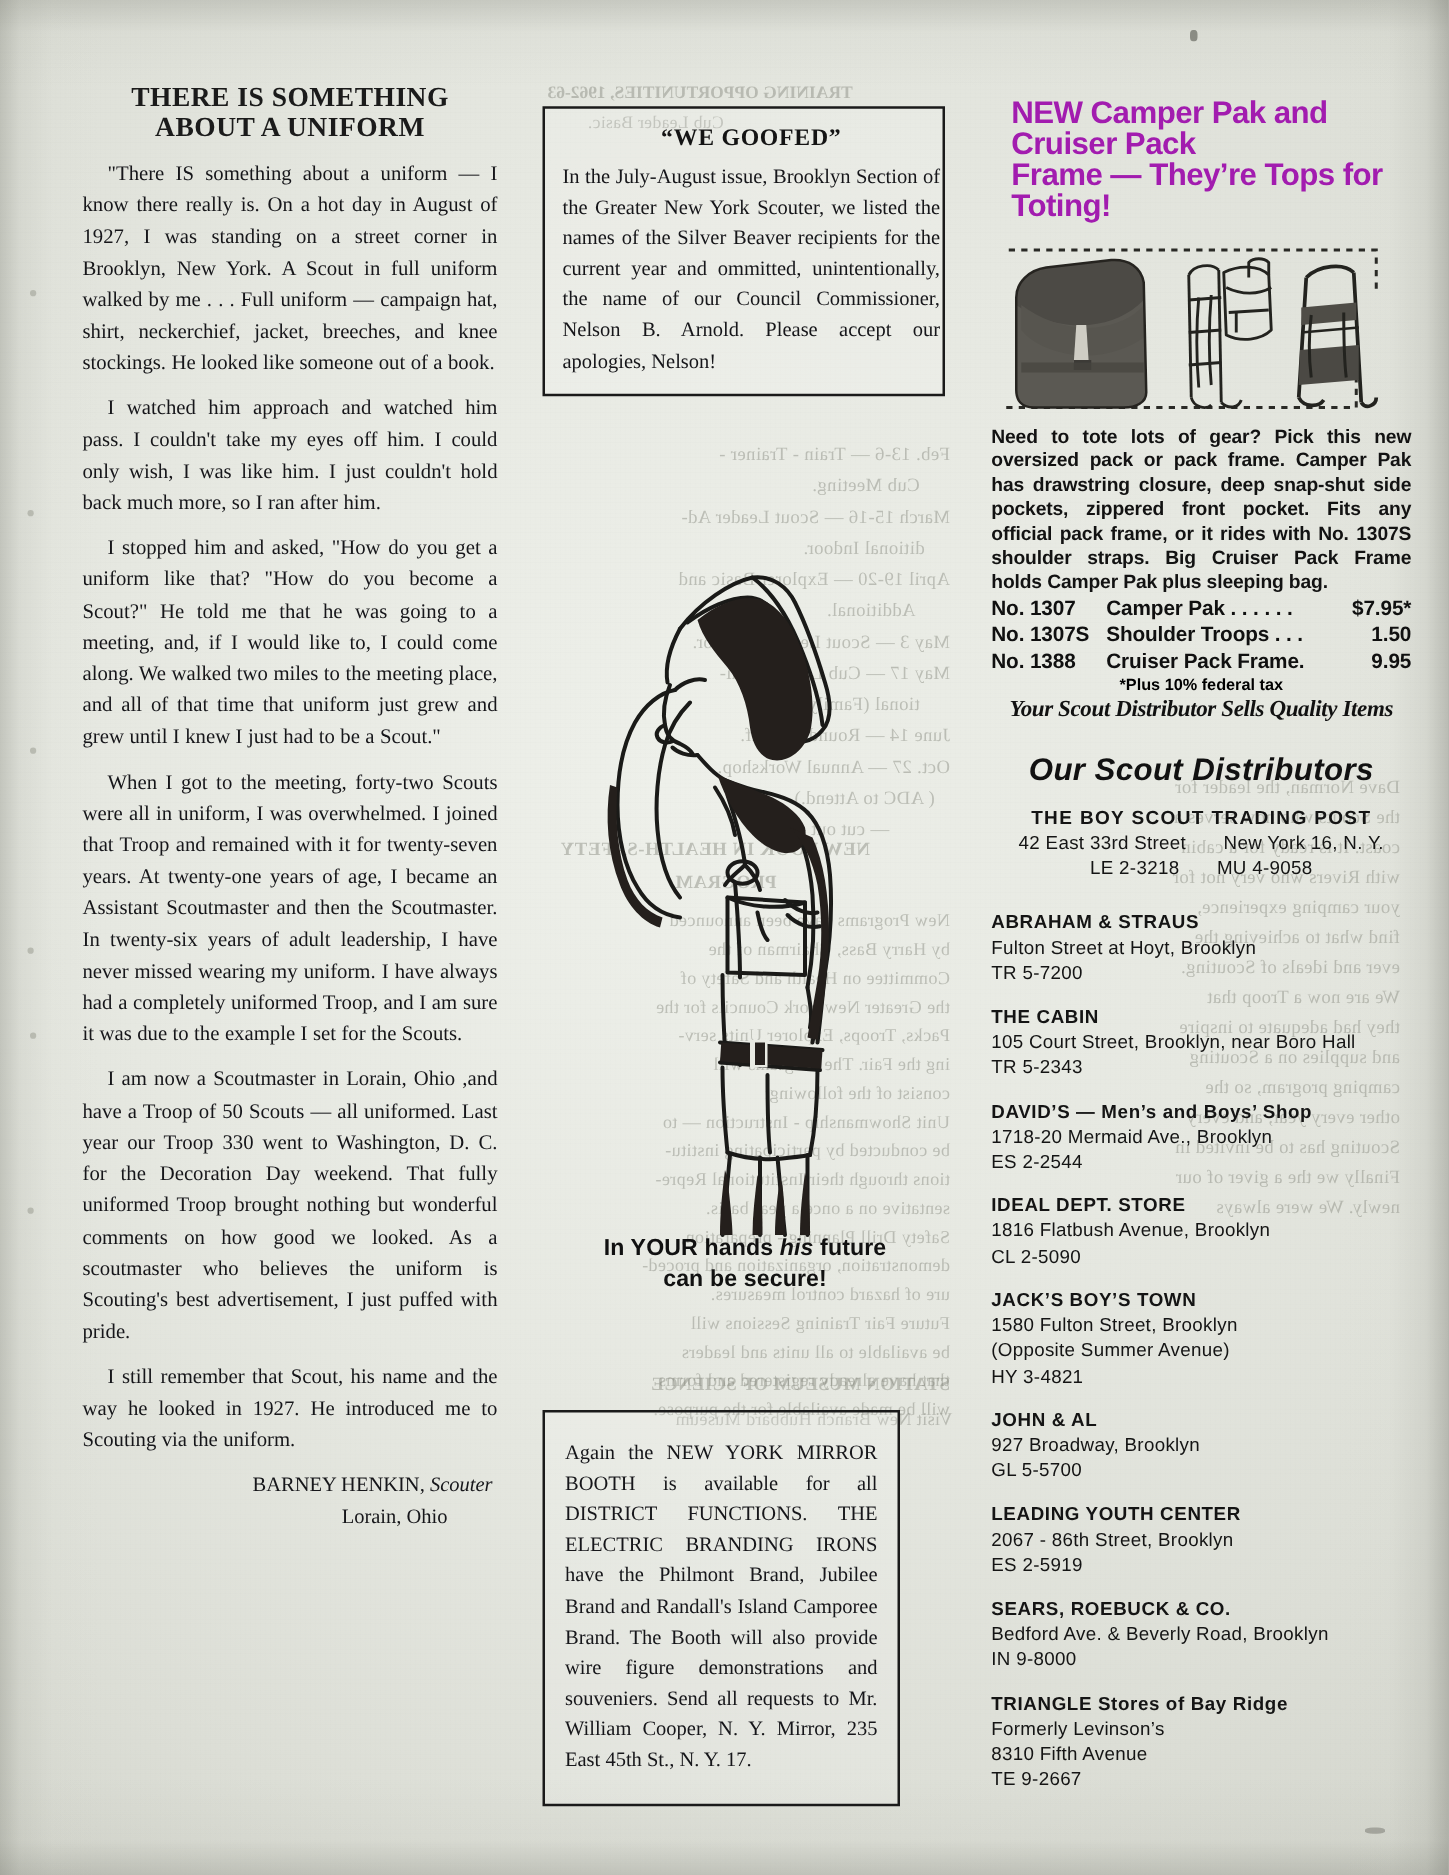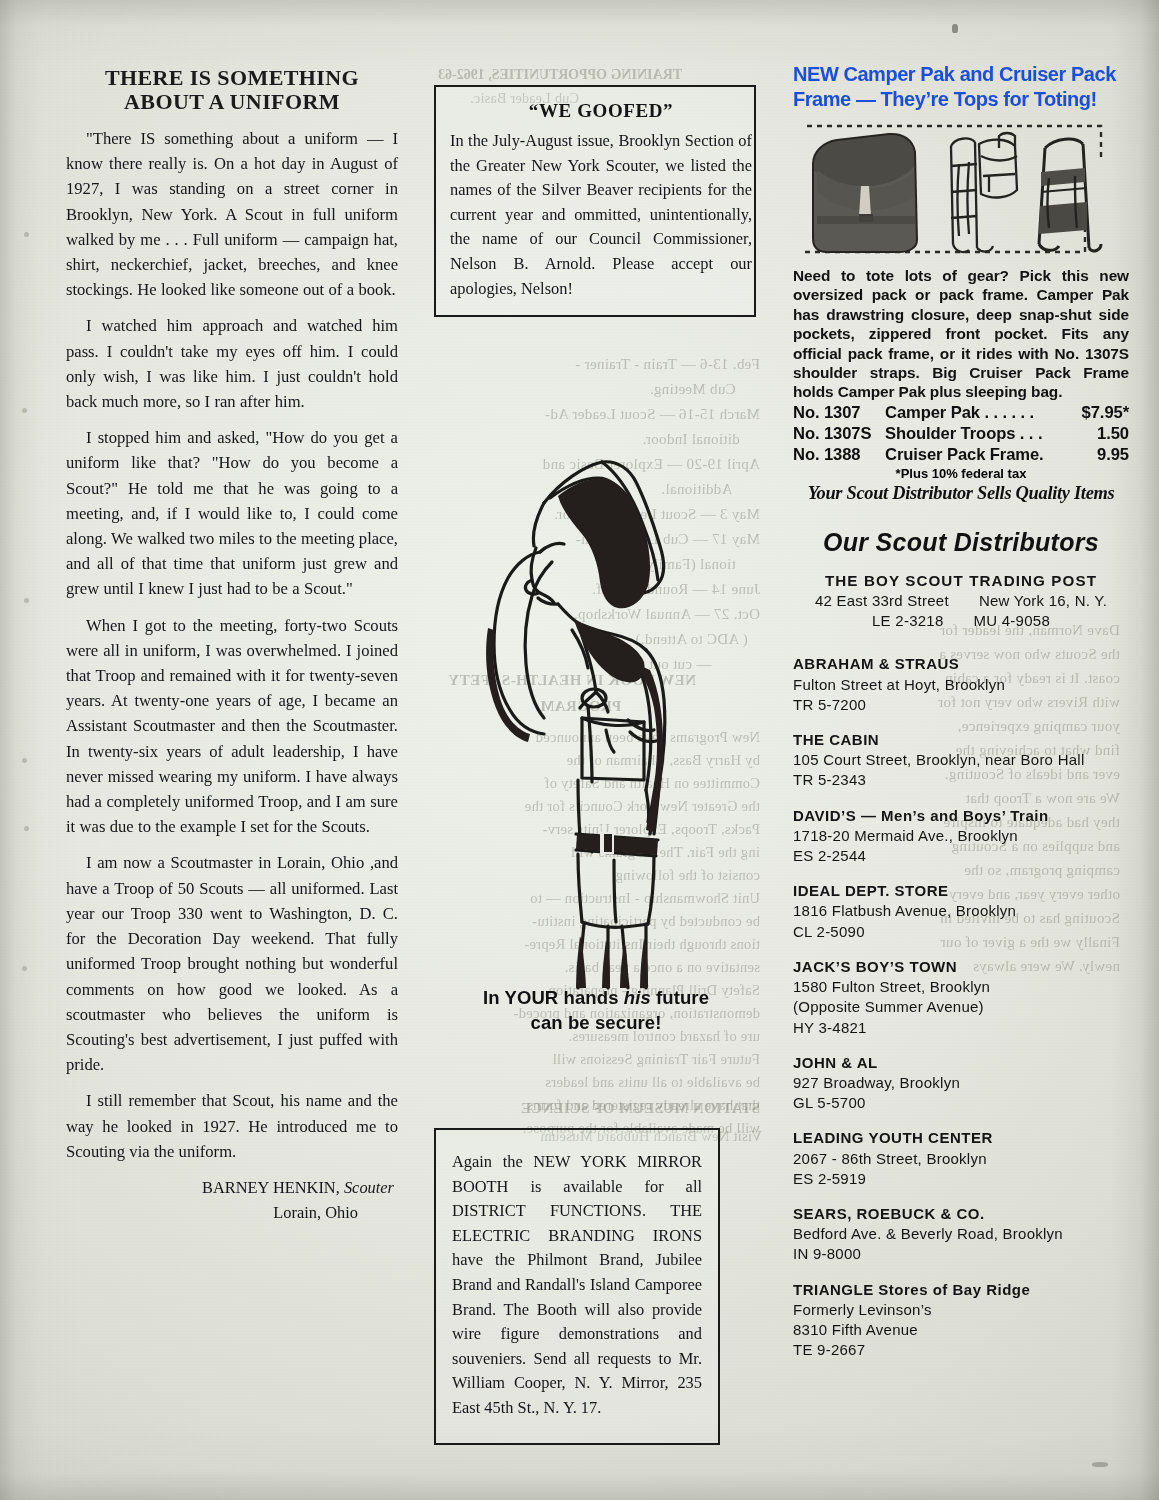--- a/index.html
+++ b/index.html
@@ -142,27 +142,27 @@
     font-weight: bold;
     font-size: 18.5px;
     line-height: 25px;
     color: #111;
     letter-spacing: .1px;
   }
   .caption i { font-style: italic; }
 
   
   .ad-head {
-    margin: 0;
-    font-family: "Liberation Sans", sans-serif;
-    font-weight: bold;
-    font-size: 20px;
+    margin: 16px;
+    font-family: "Liberation Sans", sans-serif;
+    font-weight: bold;
+    font-size: 25px;
     line-height: 25px;
     letter-spacing: -.45px;
-    color: #1d4ed8;
+    color: #a21caf;
   }
   .packs {
     position: relative;
     margin: 8px 0 6px 0;
     height: 140px;
   }
   .ad-copy {
     margin: 4px 0 0 0;
     font-family: "Liberation Sans", sans-serif;
     font-weight: bold;
@@ -531,21 +531,21 @@
       <span class="ln nm">ABRAHAM &amp; STRAUS</span>
       <span class="ln">Fulton Street  at Hoyt, Brooklyn</span>
       <span class="ln">TR 5-7200</span>
     </div>
     <div class="dist">
       <span class="ln nm">THE CABIN</span>
       <span class="ln">105 Court Street, Brooklyn, near Boro Hall</span>
       <span class="ln">TR 5-2343</span>
     </div>
     <div class="dist">
-      <span class="ln nm">DAVID’S — Men’s and Boys’ Train</span>
+      <span class="ln nm">DAVID’S — Men’s and Boys’ Shop</span>
       <span class="ln">1718-20 Mermaid  Ave.,  Brooklyn</span>
       <span class="ln">ES 2-2544</span>
     </div>
     <div class="dist">
       <span class="ln nm">IDEAL DEPT. STORE</span>
       <span class="ln">1816 Flatbush Avenue, Brooklyn</span>
       <span class="ln">CL 2-5090</span>
     </div>
     <div class="dist">
       <span class="ln nm">JACK’S BOY’S TOWN</span>

